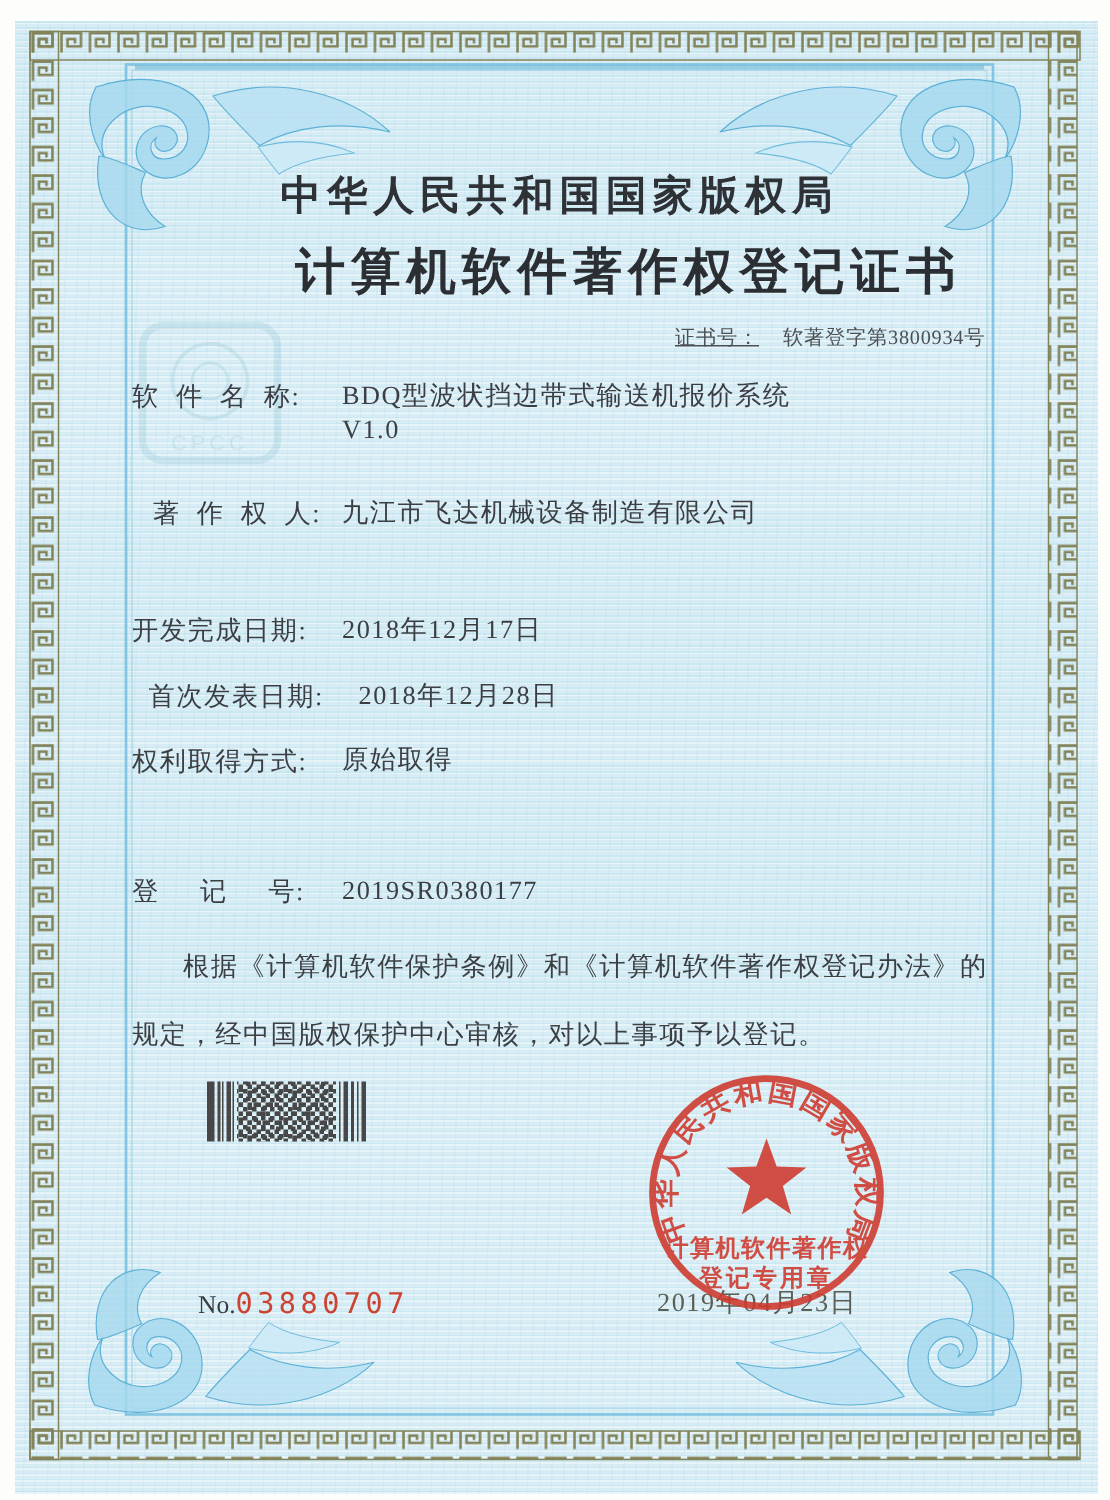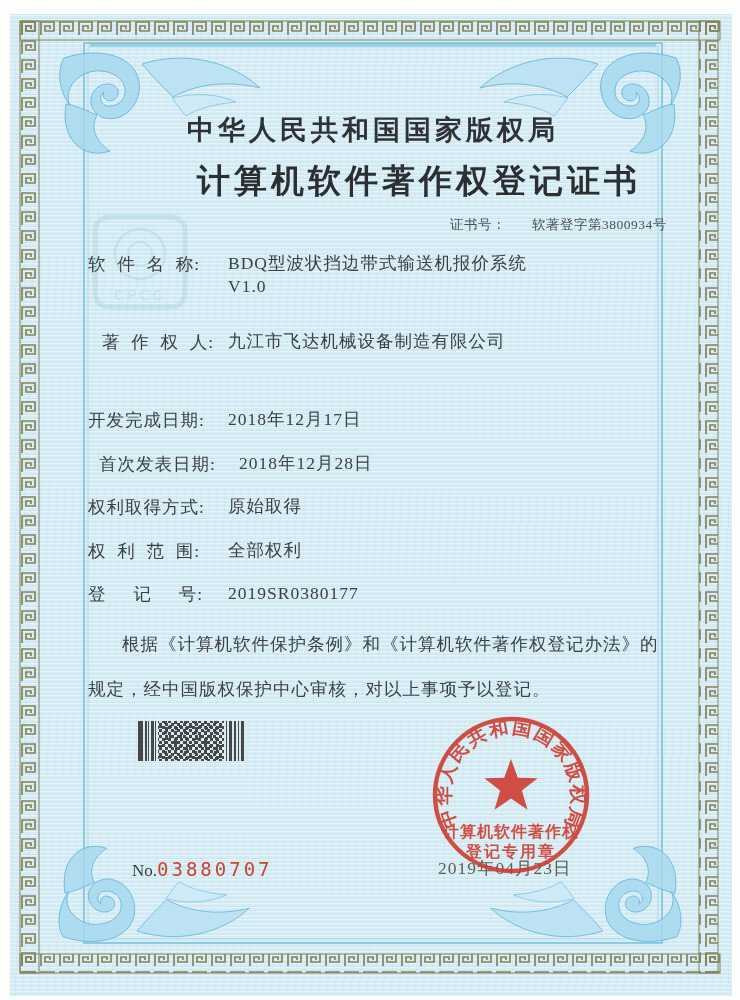--- a/index.html
+++ b/index.html
@@ -23,21 +23,21 @@
 
   .title-authority {
     left:84px; top:112px; width:578px; text-align:center;
     font-size:27px; font-weight:bold; letter-spacing:4px; color:#2e3236;
   }
   .title-cert {
     left:84px; top:159px; width:670px; text-align:center;
     font-size:33px; font-weight:bold; letter-spacing:4px; color:#2b2f33;
   }
   .certno { left:450px; top:216px; font-size:13.5px; color:#4b5054; letter-spacing:0.5px; }
-  .certno .cl { margin-right:26px; }
+  .certno .cl { margin-right:16px;text-decoration:underline; }
 
   .row { position:absolute; left:88px; font-size:17.5px; color:#3b3f44; letter-spacing:1px; }
   .row .lbl { display:inline-block; width:140px; white-space:pre; vertical-align:top; }
   .row .val { display:inline-block; vertical-align:top; line-height:23px; }
   .r1 { top:252px; } .r2 { top:330px;text-align:center; } .r3 { top:408px; } .r4 { top:452px;padding-left:11px; }
   .r5 { top:495px; } .r6 { top:539px; } .r7 { top:582px; }
 
   .stmt { position:absolute; font-size:17.5px; color:#3c4045; letter-spacing:1px; }
   .stmt1 { left:122px; top:632px; }
   .stmt2 { left:88px;  top:677px; }
@@ -114,23 +114,20 @@
   </div>
   <div class="row r3">
     <span class="lbl">开发完成日期:</span><span class="val">2018年12月17日</span>
   </div>
   <div class="row r4">
     <span class="lbl">首次发表日期:</span><span class="val">2018年12月28日</span>
   </div>
   <div class="row r5">
     <span class="lbl">权利取得方式:</span><span class="val">原始取得</span>
   </div>
-  <div class="row r6">
-    <span class="lbl">权  利  范  围:</span><span class="val">全部权利</span>
-  </div>
   <div class="row r7">
     <span class="lbl">登     记     号:</span><span class="val">2019SR0380177</span>
   </div>
 
   <div class="txt stmt stmt1">根据《计算机软件保护条例》和《计算机软件著作权登记办法》的</div>
   <div class="txt stmt stmt2">规定，经中国版权保护中心审核，对以上事项予以登记。</div>
 
   <svg id="barcode" width="106" height="42" viewBox="0 0 106 42">
     <defs>
       <pattern id="mx" patternUnits="userSpaceOnUse" width="6" height="6">

